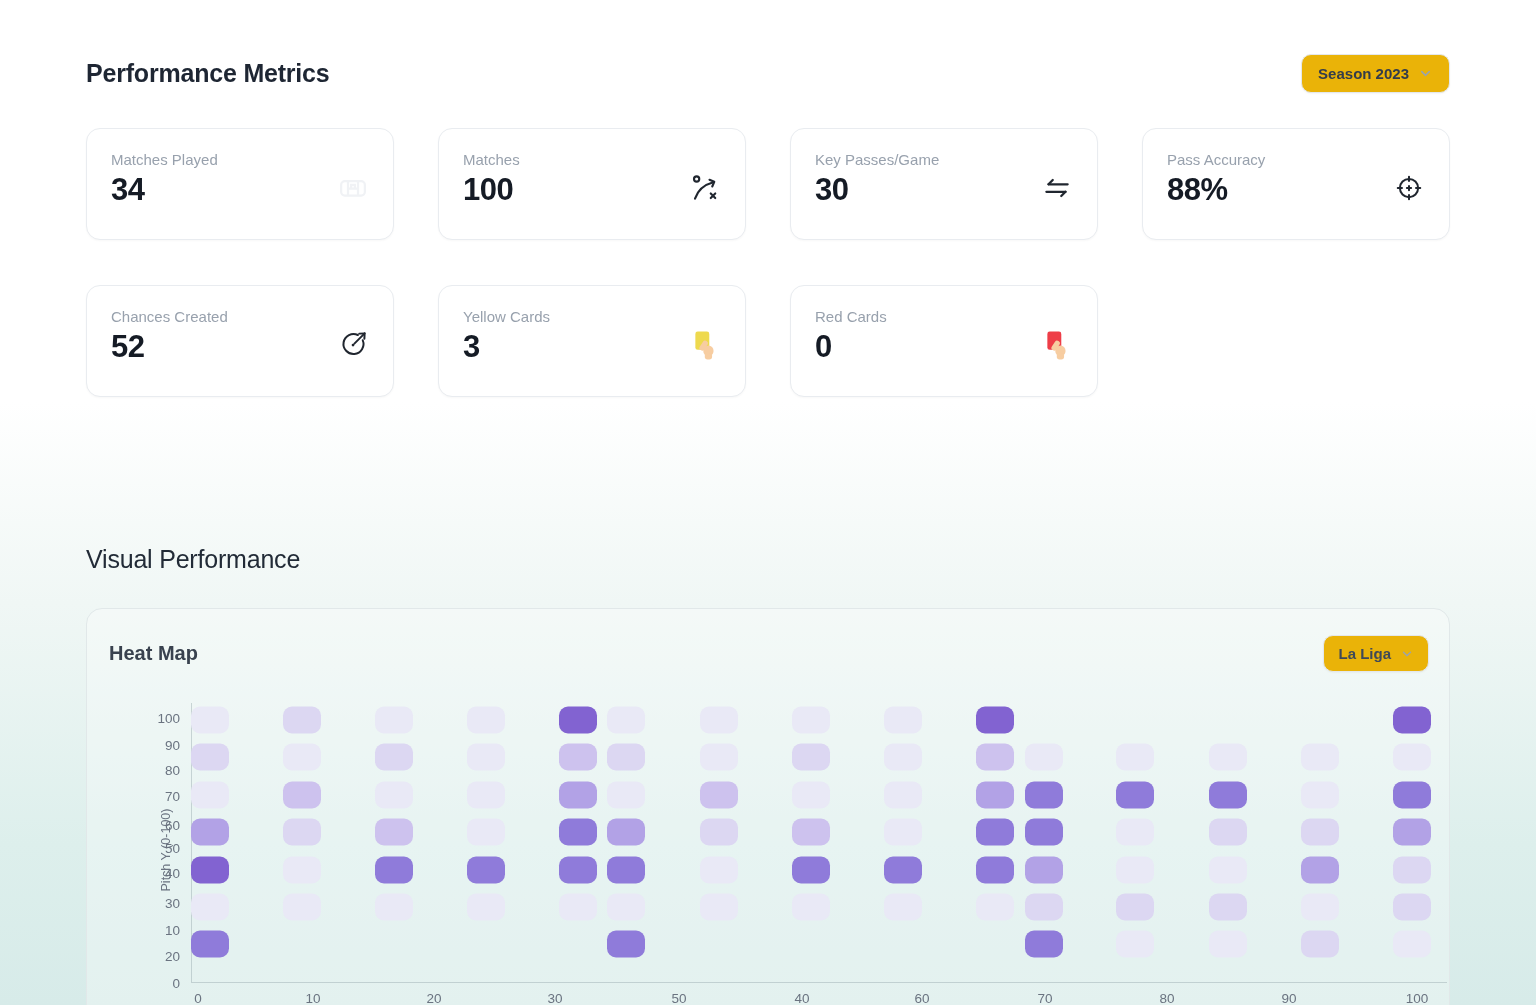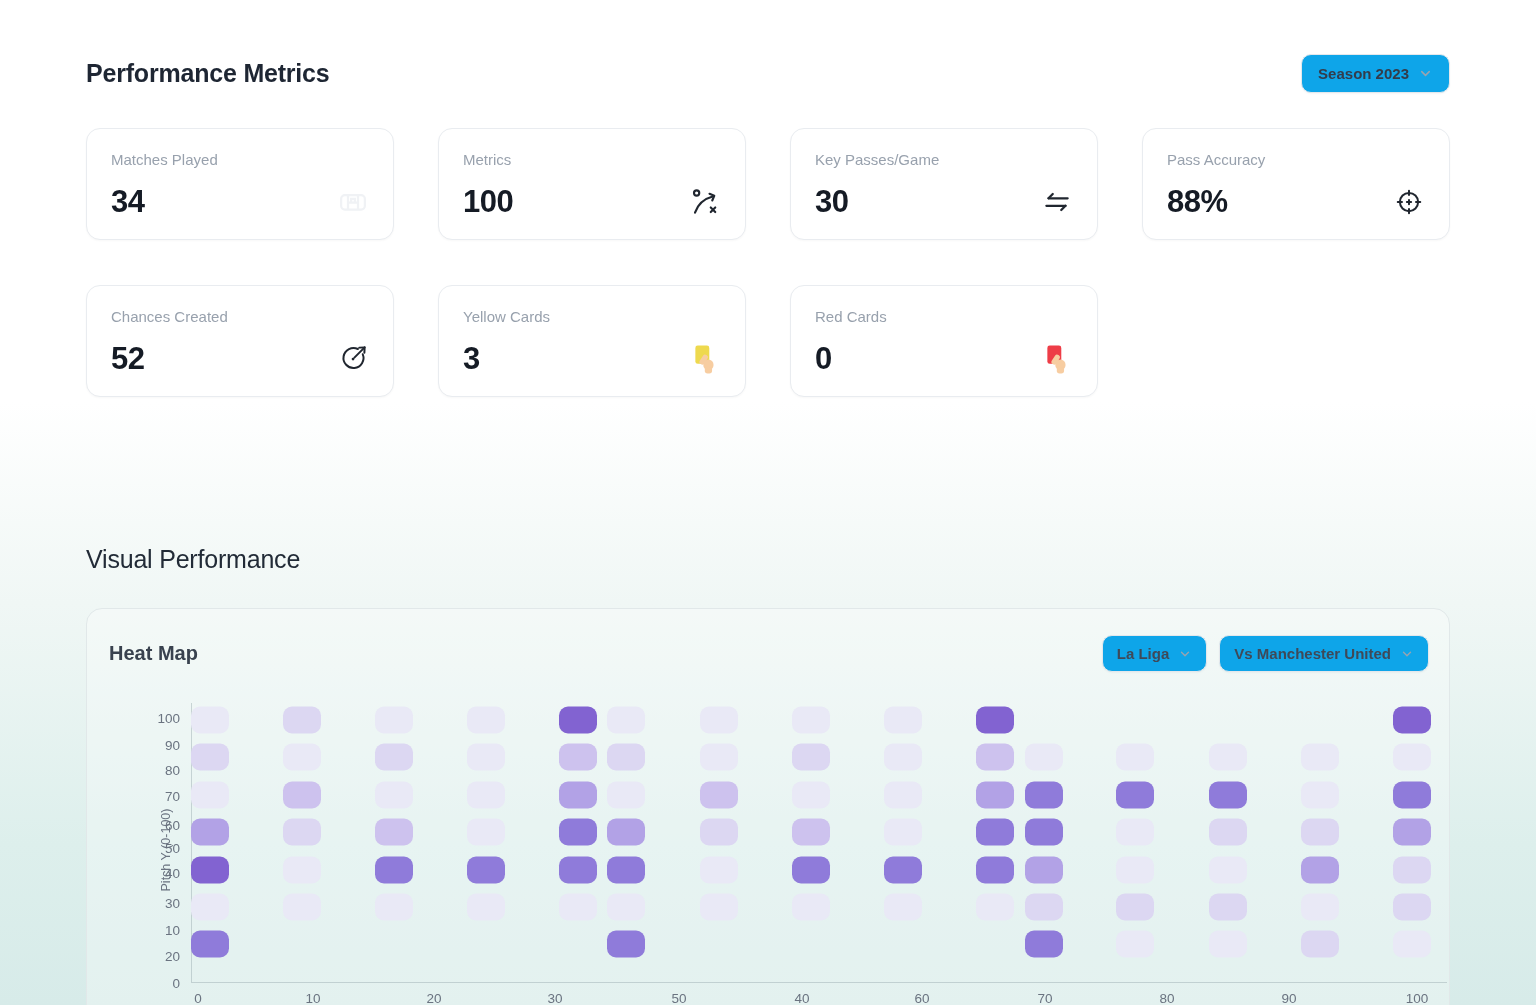--- a/index.html
+++ b/index.html
@@ -9,38 +9,38 @@
     background: linear-gradient(180deg, #ffffff 0%, #ffffff 40%, #f0f7f5 60%, #ddefec 84%, #d7ebe9 100%);
     color:#171d28;
   }
   .container { padding: 52px 86px 0 86px; }
 
   
   .page-header { display:flex; justify-content:space-between; align-items:center; height:42px; }
   .page-title { font-size:25px; font-weight:700; color:#1e2633; letter-spacing:-0.2px; }
   .pill {
     display:inline-flex; align-items:center; gap:9px;
-    background:#0ea5e9; border:1px solid #e4e8ec; border-radius:10px;
+    background:#eab308; border:1px solid #e4e8ec; border-radius:10px;
     padding:10px 16px; font-size:15px; font-weight:700; color:#333c4b;
     box-shadow:0 1px 2px rgba(16,24,40,0.04); cursor:pointer; white-space:nowrap;
   }
   .pill svg { display:block; }
 
   
   .metrics-grid {
     display:grid; grid-template-columns:repeat(4, 1fr);
     column-gap:44px; row-gap:45px; margin-top:34px;
   }
   .card {
     background:#ffffff; border:1px solid #e9ecf0; border-radius:14px;
     height:112px; padding:22px 24px 0 24px;
     box-shadow:0 1px 2px rgba(16,24,40,0.03);
   }
   .m-label { font-size:15px; color:#98a1ad; }
-  .m-row { display:flex; justify-content:space-between; align-items:center; margin-top:16px; }
+  .m-row { display:flex; justify-content:space-between; margin-top:4px; }
   .m-value { font-size:31px; font-weight:700; color:#151b25; letter-spacing:-0.5px; }
   .m-icon { width:32px; height:32px; display:flex; align-items:center; justify-content:center; }
   .m-icon svg { width:30px; height:30px; display:block; }
 
   
   .section-heading { margin-top:148px; font-size:25px; font-weight:400; color:#222b37; letter-spacing:-0.2px; }
 
   
   .hm-card {
     position:relative; margin-top:34px; height:560px;
@@ -105,21 +105,21 @@
           <svg viewBox="0 0 24 24" fill="none" stroke="#f0f2f5" stroke-width="1.8">
             <rect x="2.5" y="6.5" width="19" height="11.5" rx="3"></rect>
             <path d="M8 6.5v11.5M16 6.5v11.5M8 12.5h8M10.5 9.5h3v3h-3z"></path>
           </svg>
         </span>
       </div>
     </div>
 
 
     <div class="card">
-      <div class="m-label">Metrics</div>
+      <div class="m-label">Matches</div>
       <div class="m-row">
         <div class="m-value">100</div>
         <span class="m-icon">
           <svg viewBox="0 0 24 24" fill="none" stroke="#20262f" stroke-width="1.7" stroke-linecap="round" stroke-linejoin="round">
             <circle cx="5.3" cy="4.8" r="2.1"></circle>
             <path d="M4 20.5C6.3 13.5 11 9.5 18.6 7.4"></path>
             <path d="M15.6 5.4l3.8 1.6-1.6 3.8"></path>
             <path d="M16.6 16.4l3.6 3.6M20.2 16.4l-3.6 3.6"></path>
           </svg>
         </span>
@@ -203,28 +203,20 @@
   </div>
 
   <div class="section-heading">Visual Performance</div>
 
   <div class="hm-card">
     <div class="hm-header">
       <div class="hm-title">Heat Map</div>
       <div class="hm-filters">
         <button class="pill">
           <span>La Liga</span>
-          <span>
-            <svg width="14" height="14" viewBox="0 0 24 24" fill="none" stroke="#9aa3ae" stroke-width="2.4" stroke-linecap="round" stroke-linejoin="round">
-                <path d="M6 9l6 6 6-6"></path>
-              </svg>
-          </span>
-        </button>
-        <button class="pill">
-          <span>Vs Manchester United</span>
           <span>
             <svg width="14" height="14" viewBox="0 0 24 24" fill="none" stroke="#9aa3ae" stroke-width="2.4" stroke-linecap="round" stroke-linejoin="round">
                 <path d="M6 9l6 6 6-6"></path>
               </svg>
           </span>
         </button>
       </div>
     </div>
 
     <div class="plot">

